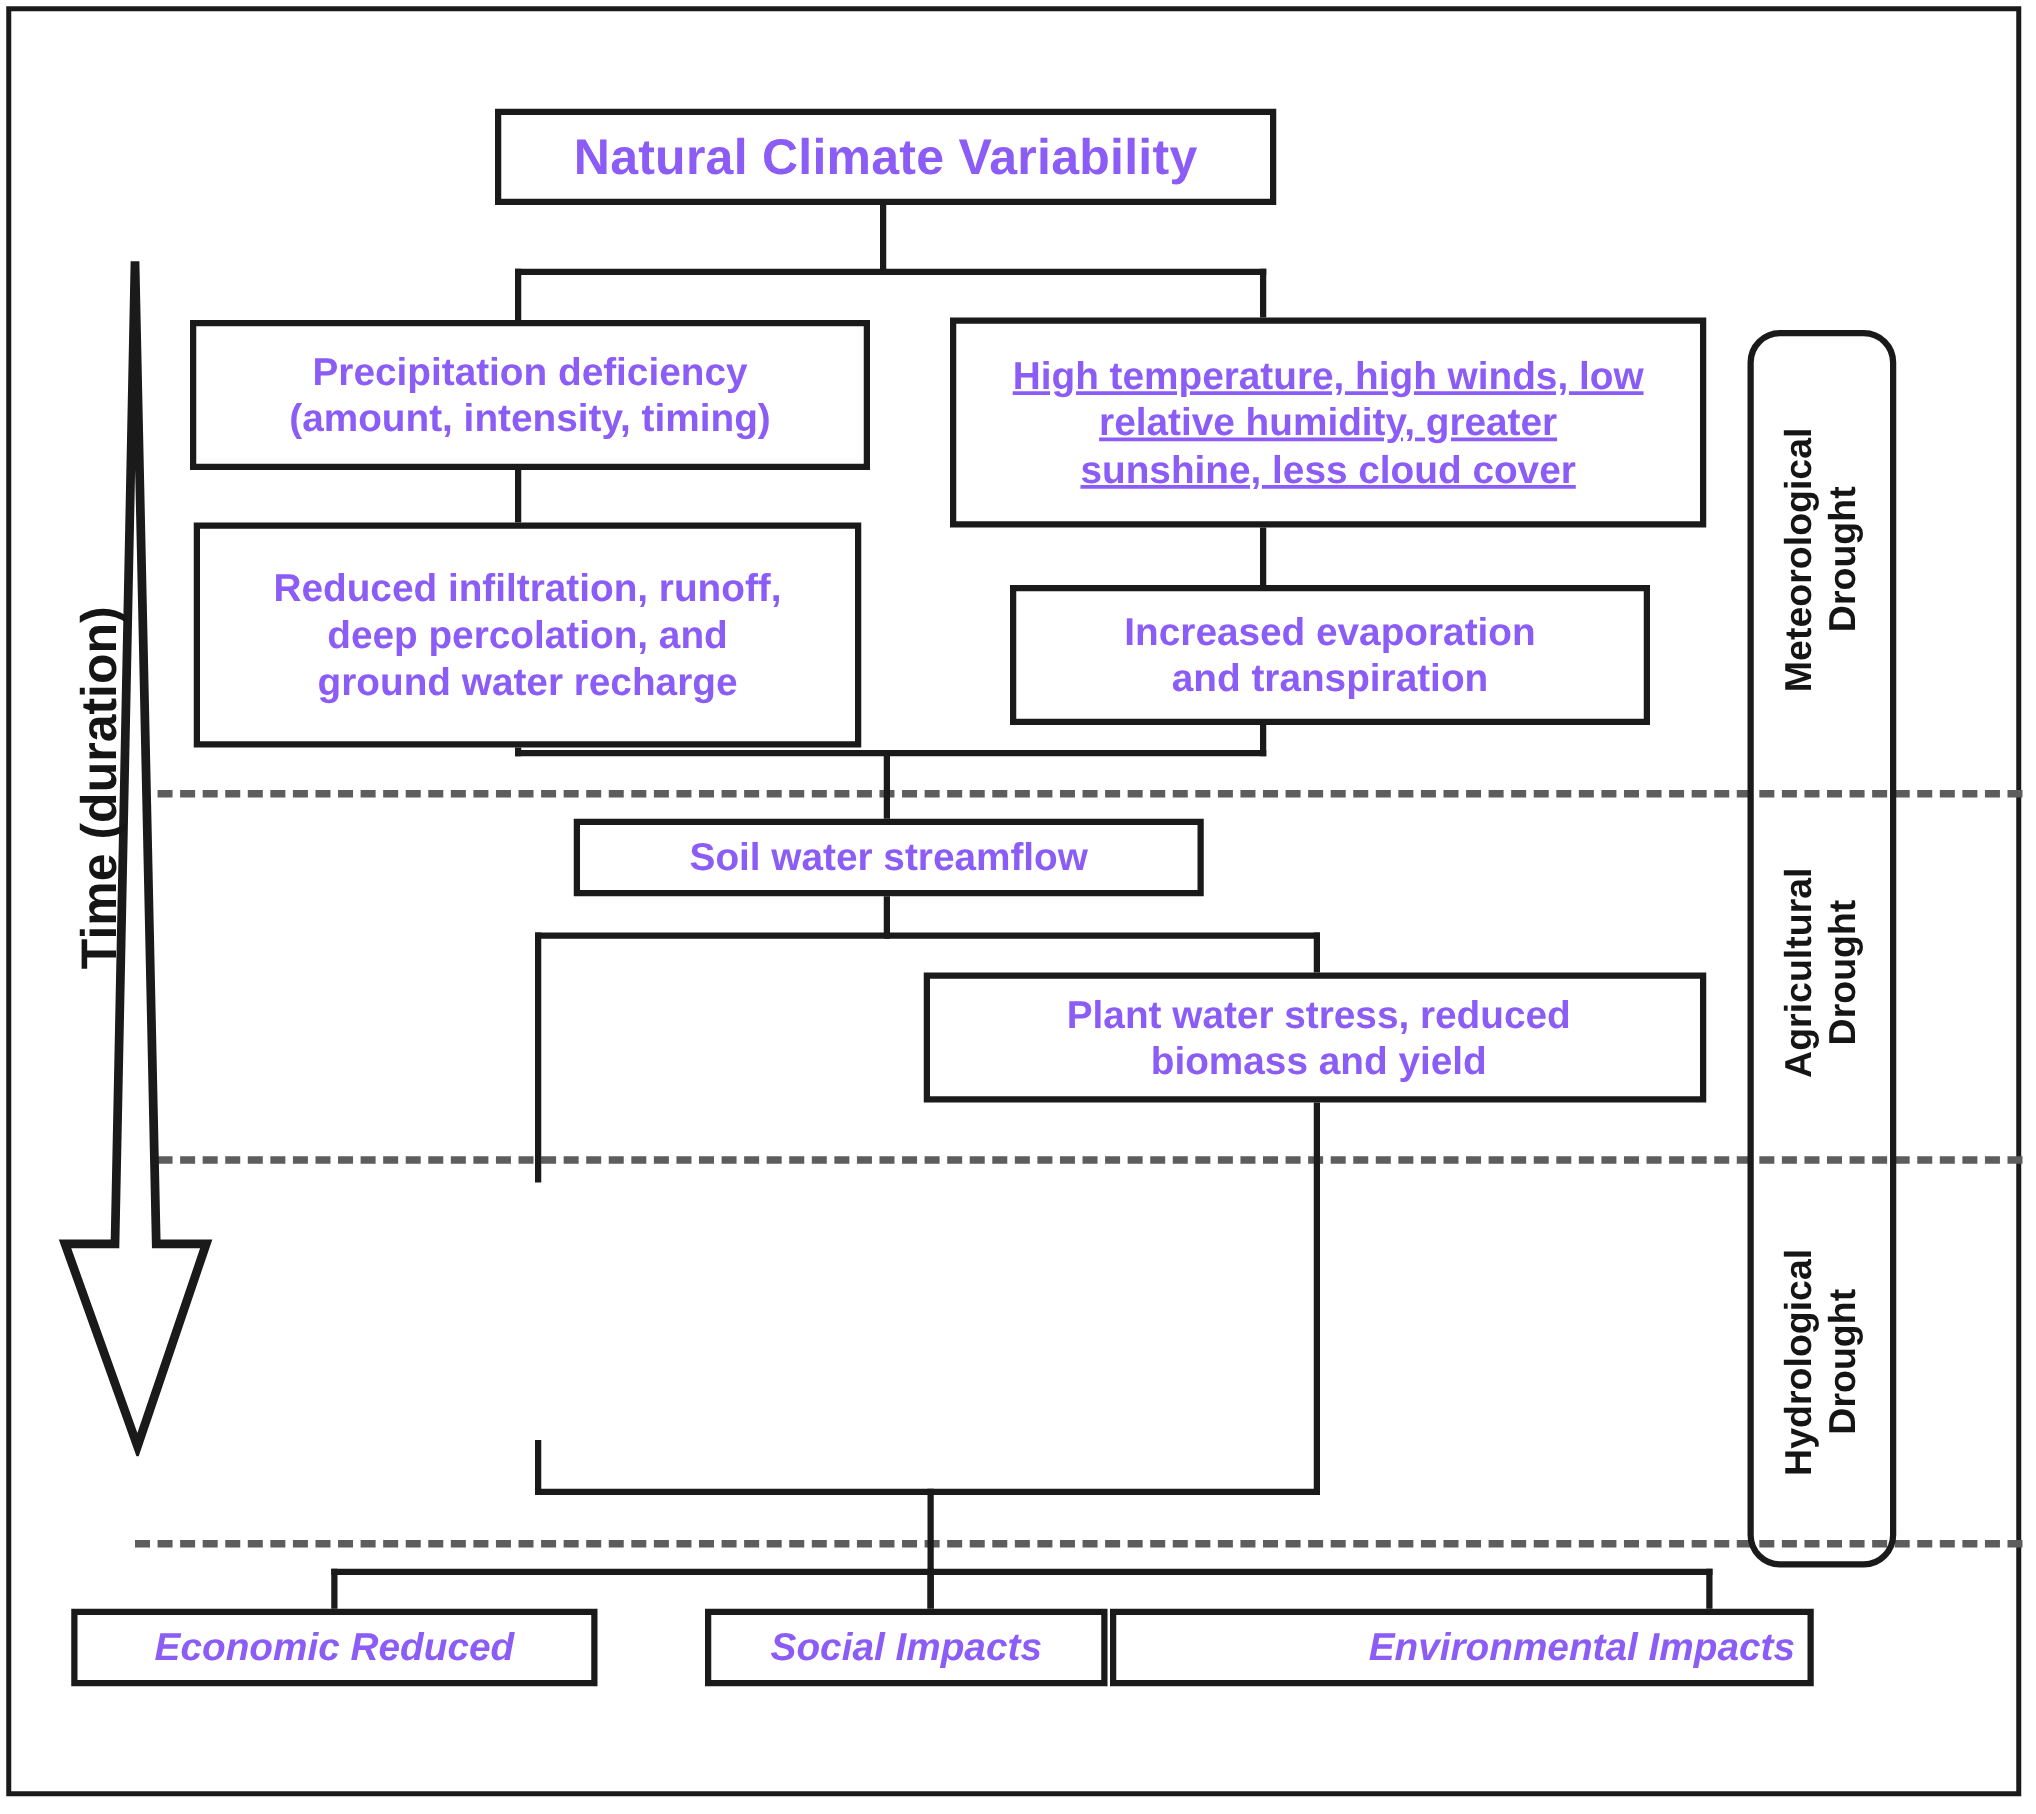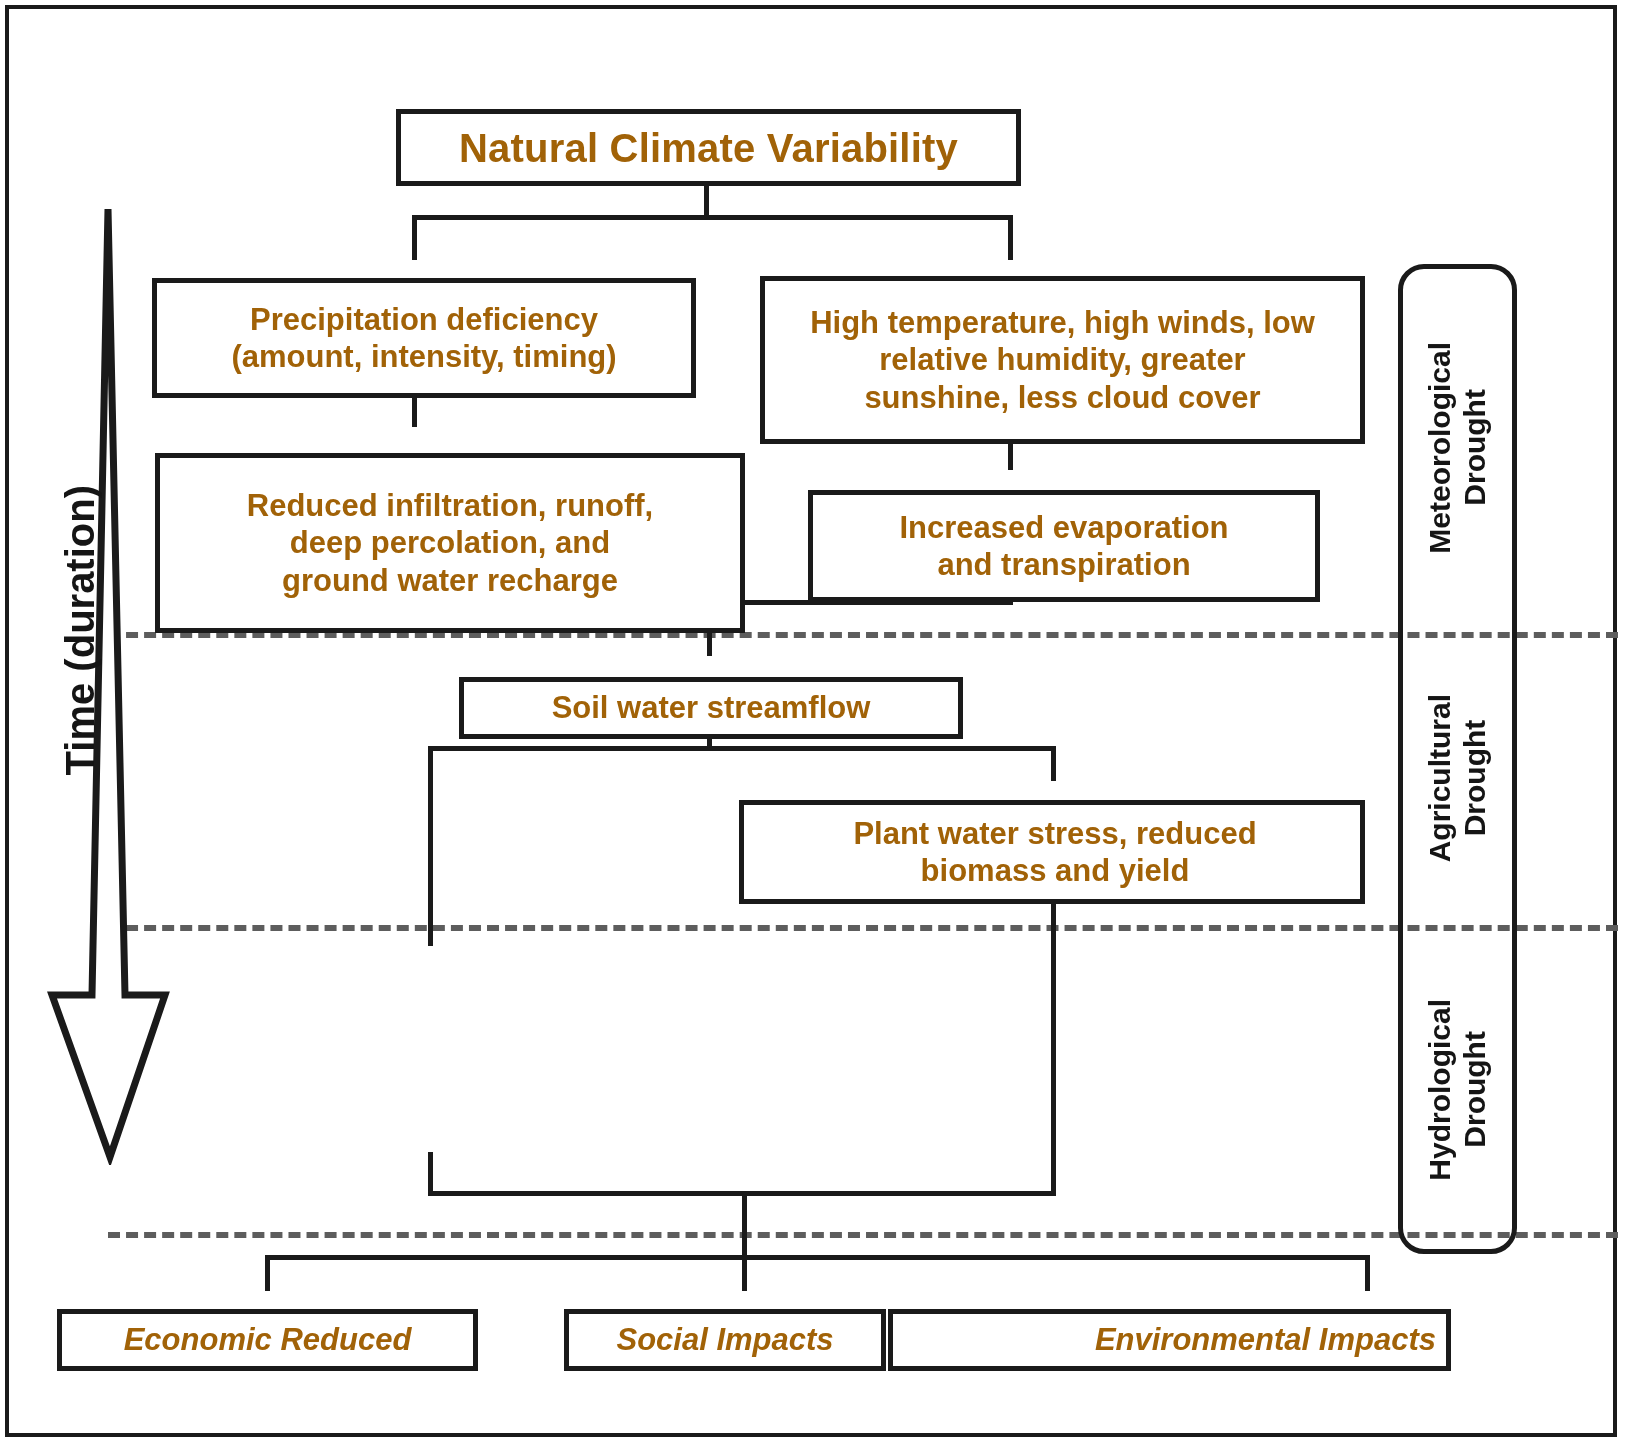--- a/index.html
+++ b/index.html
@@ -26,25 +26,24 @@
   .box{
     position:absolute;
     box-sizing:border-box;
     border:5px solid #1a1a1a;
     background:#ffffff;
     display:flex;
     align-items:center;
     justify-content:center;
     text-align:center;
     font-weight:bold;
-    color:#a16207;
+    color:#8b5cf6;
     line-height:1.2;
     padding:4px 10px;
     z-index:6;
-    margin-top:22px;
   }
   .box span{display:block;width:100%;}
 
   .box-title{font-size:40px;letter-spacing:0.2px;}
   .box-lg{font-size:31px;}
   .box-impact{font-size:31px;font-style:italic;font-weight:bold;}
 
   
   .vline{position:absolute;background:#1a1a1a;width:5px;z-index:4;}
   .hline{position:absolute;background:#1a1a1a;height:5px;z-index:4;}
@@ -185,27 +184,27 @@
 
   <div class="box box-title" style="left:396px; top:87px; width:625px; height:77px;">
     <span>Natural Climate Variability</span>
   </div>
 
   <div class="box box-lg" style="left:152px; top:256px; width:544px; height:120px; white-space:pre-line;">
     <span>Precipitation deficiency
 (amount, intensity, timing)</span>
   </div>
 
-  <div class="box box-lg" style="left:760px; top:254px; width:605px; height:168px; white-space:pre-line;">
+  <div class="box box-lg" style="left:760px; top:254px; width:605px; height:168px; white-space:pre-line;text-decoration:underline;">
     <span>High temperature, high winds, low
 relative humidity, greater
 sunshine, less cloud cover</span>
   </div>
 
-  <div class="box box-lg" style="left:155px; top:431px; width:590px; height:180px; white-space:pre-line;justify-content:flex-end;">
+  <div class="box box-lg" style="left:155px; top:418px; width:534px; height:180px; white-space:pre-line;justify-content:flex-end;">
     <span>Reduced infiltration, runoff,
 deep percolation, and
 ground water recharge</span>
   </div>
 
   <div class="box box-lg" style="left:808px; top:468px; width:512px; height:112px; white-space:pre-line;">
     <span>Increased evaporation
 and transpiration</span>
   </div>
 

